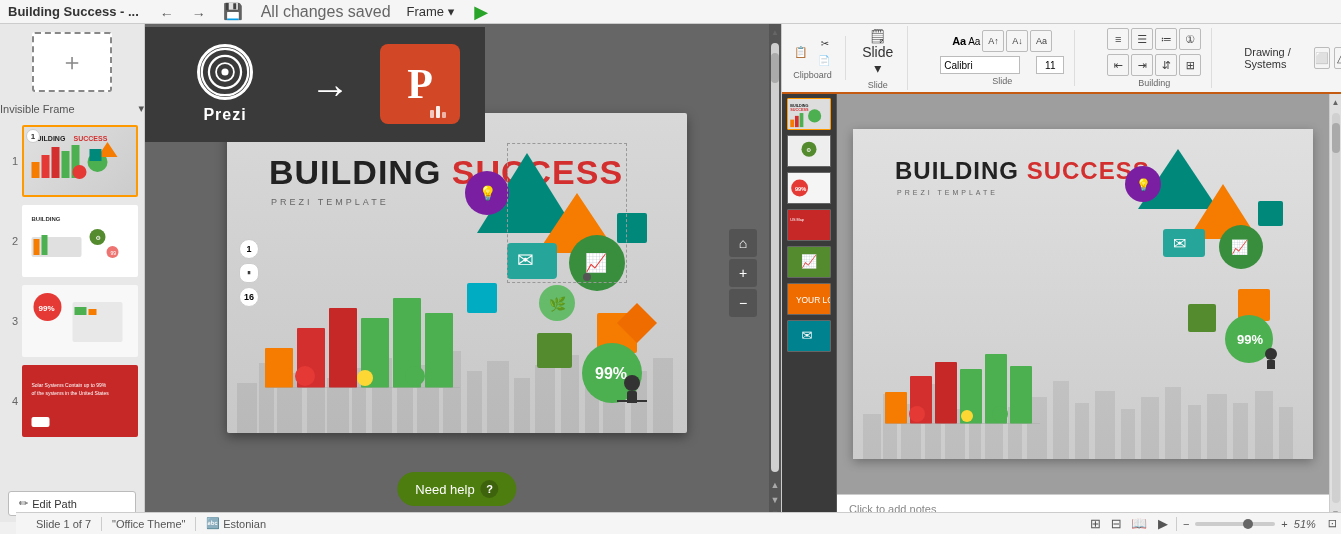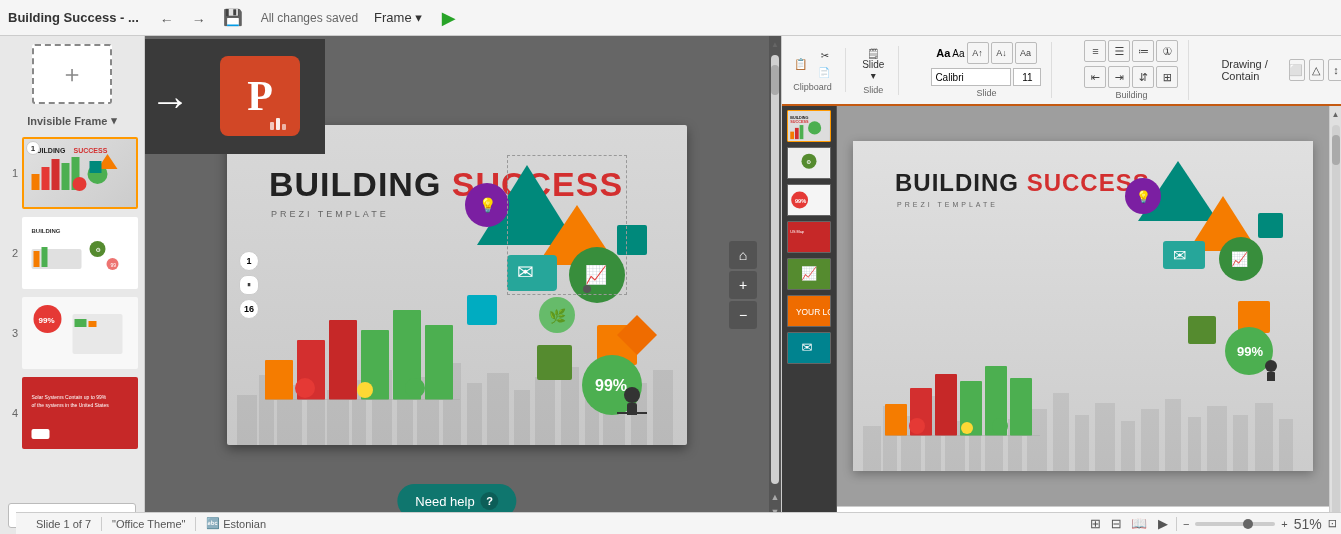--- a/index.html
+++ b/index.html
@@ -1,20 +1,20 @@
 <!DOCTYPE html>
 <html><head>
   <meta charset="utf-8">
   <style>
     * { box-sizing: border-box; margin: 0; padding: 0; }
     body { font-family: 'Segoe UI', Arial, sans-serif; font-size: 12px; background: #f0f0f0; overflow: hidden; width: 1341px; height: 534px; }
 
     
     #top-toolbar {
-      height: 36px;
+      height: 24px;
       background: #f5f5f5;
       border-bottom: 1px solid #ccc;
       display: flex;
       align-items: center;
       padding: 0 8px;
       gap: 8px;
       position: relative;
       z-index: 10;
     }
     .app-title {
@@ -31,21 +31,21 @@
       font-size: 14px;
       color: #555;
       border-radius: 3px;
     }
     .save-icon {
       font-size: 16px;
       color: #555;
       cursor: pointer;
     }
     .changes-saved {
-      font-size: 12px;
+      font-size: 16px;
       color: #666;
       margin-left: 4px;
     }
     .insert-btn {
       background: none;
       border: none;
       cursor: pointer;
       font-size: 13px;
       color: #333;
       padding: 3px 8px;
@@ -94,24 +94,23 @@
       background: #fff;
     }
     .invisible-frame span { font-size: 24px; color: #888; }
     .frame-label {
       text-align: center;
       font-size: 11px;
       color: #555;
       padding: 2px 0 6px 0;
       display: flex;
       align-items: center;
-      justify-content: center;
+      justify-content: space-between;
       gap: 4px;
       cursor: pointer;
-      font-weight: bold;
     }
     .slide-thumb-container {
       display: flex;
       align-items: center;
       padding: 4px 6px;
       gap: 4px;
       cursor: pointer;
     }
     .slide-num {
       font-size: 11px;
@@ -188,21 +187,21 @@
       align-items: center;
       justify-content: center;
     }
 
     
     .need-help-btn {
       position: absolute;
       bottom: 16px;
       left: 50%;
       transform: translateX(-50%);
-      background: #0f766e;
+      background: #4d7c0f;
       color: #fff;
       border: none;
       border-radius: 20px;
       padding: 8px 18px;
       font-size: 13px;
       cursor: pointer;
       display: flex;
       align-items: center;
       gap: 6px;
     }
@@ -457,23 +456,24 @@
       width: 10px;
       height: 10px;
       background: #666;
       border-radius: 50%;
       position: absolute;
       top: -3px;
       left: 60%;
       cursor: pointer;
     }
     .zoom-pct {
-      font-size: 14px;
+      font-size: 11px;
       color: #555;
       min-width: 28px;
+      font-style: italic;
     }
 
     
     #right-scrollbar {
       width: 12px;
       background: #e0e0e0;
       border-left: 1px solid #ccc;
       display: flex;
       flex-direction: column;
       align-items: center;
@@ -652,20 +652,31 @@
 
     <button class="edit-path-btn">
       <span>✏</span>
       <span>Edit Path</span>
     </button>
   </div>
 
   <div id="center-canvas">
 
     <div id="prezi-overlay">
+      <div class="prezi-box">
+        <div class="prezi-logo">
+          <svg width="56" height="56" viewBox="0 0 56 56">
+            <circle cx="28" cy="28" r="26" fill="none" stroke="#fff" stroke-width="2.5"></circle>
+            <circle cx="28" cy="28" r="18" fill="none" stroke="#fff" stroke-width="2.5"></circle>
+            <circle cx="28" cy="28" r="10" fill="none" stroke="#fff" stroke-width="2"></circle>
+            <circle cx="28" cy="28" r="4" fill="#fff"></circle>
+          </svg>
+        </div>
+        <span class="prezi-label">Prezi</span>
+      </div>
       <div class="arrow-box">
         <span style="color:#fff;font-size:40px;font-weight:bold;">→</span>
       </div>
       <div class="ppt-box">
         <div class="ppt-icon">
           <span class="ppt-p">P</span>
           <div class="ppt-chart">
             <div class="ppt-bar" style="width:4px;height:8px;background:#fff;opacity:0.7"></div>
             <div class="ppt-bar" style="width:4px;height:12px;background:#fff;opacity:0.9"></div>
             <div class="ppt-bar" style="width:4px;height:6px;background:#fff;opacity:0.6"></div>
@@ -800,36 +811,36 @@
           <div style="display:flex;flex-direction:column;gap:2px;">
             <button class="ribbon-btn" style="font-size:10px;">✂</button>
             <button class="ribbon-btn" style="font-size:10px;">📄</button>
           </div>
         </div>
         <span class="ribbon-group-label">Clipboard</span>
       </div>
 
       <div class="ribbon-group">
         <div class="ribbon-row">
-          <button class="ribbon-btn" style="font-size:10px;">🗒 Slide ▾</button>
+          <button class="ribbon-btn" style="font-size:14px;">🗒 Slide ▾</button>
         </div>
         <span class="ribbon-group-label">Slide</span>
       </div>
 
       <div class="ribbon-separator"></div>
 
       <div class="ribbon-group">
         <div class="ribbon-row" style="gap:2px;">
           <span style="font-size:11px;font-weight:bold;">Aa</span>
           <span style="font-size:10px;">Aa</span>
           <button class="ribbon-icon-btn" style="font-size:9px;">A↑</button>
           <button class="ribbon-icon-btn" style="font-size:9px;">A↓</button>
           <button class="ribbon-icon-btn" style="font-size:9px;">Aa</button>
         </div>
-        <div class="ribbon-row" style="gap:2px;margin-top:2px;">
+        <div class="ribbon-row" style="gap:16px;margin-top:2px;">
           <input class="font-name-box" value="Calibri" type="text" style="">
           <input class="ribbon-font-size" value="11" type="text" style="">
         </div>
         <span class="ribbon-group-label">Slide</span>
       </div>
 
       <div class="ribbon-separator"></div>
 
       <div class="ribbon-group">
         <div class="ribbon-row" style="gap:2px;">
@@ -843,21 +854,21 @@
           <button class="ribbon-icon-btn">⇥</button>
           <button class="ribbon-icon-btn">⇵</button>
           <button class="ribbon-icon-btn">⊞</button>
         </div>
         <span class="ribbon-group-label">Building</span>
       </div>
 
       <div class="ribbon-separator"></div>
 
       <div style="display:flex;align-items:center;gap:4px;">
-        <span class="ribbon-section-label">Drawing / Contain</span>
+        <span class="ribbon-section-label">Drawing / Systems</span>
         <button class="ribbon-icon-btn">⬜</button>
         <button class="ribbon-icon-btn">△</button>
         <button class="ribbon-icon-btn">↕</button>
       </div>
     </div>
 
     <div id="ppt-main">
 
       <div id="middle-panel">
 

